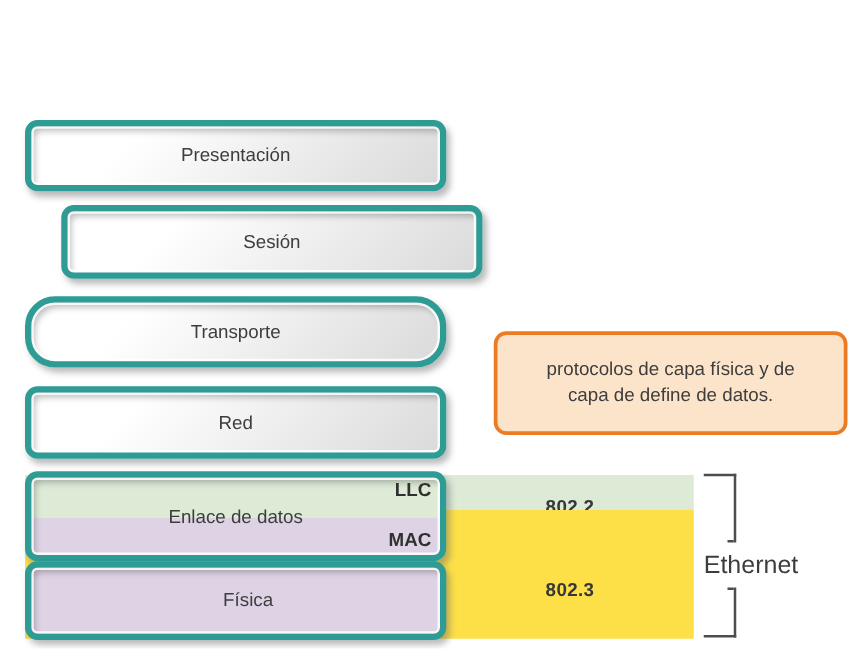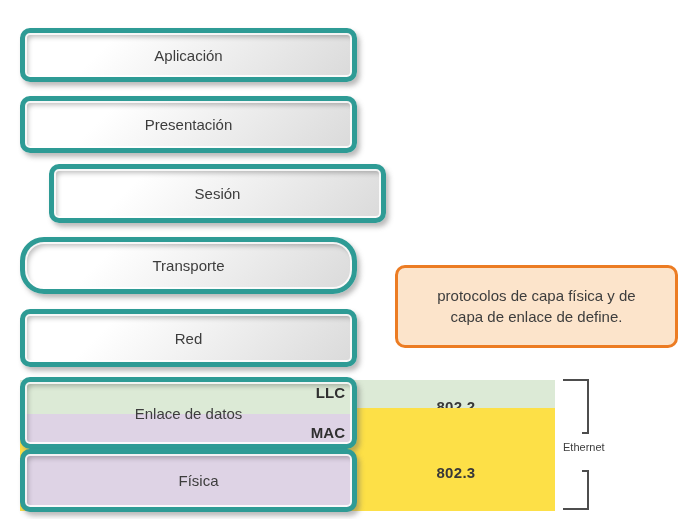--- a/index.html
+++ b/index.html
@@ -65,39 +65,36 @@
     content:"";position:absolute;right:0;bottom:0;width:5px;height:2px;background:#4d4d4d;
   }
   .bracket-lower{
     position:absolute;left:563px;top:470px;width:24px;height:38px;
     border-bottom:2px solid #4d4d4d;border-right:2px solid #4d4d4d;
   }
   .bracket-lower::before{
     content:"";position:absolute;right:0;top:0;width:5px;height:2px;background:#4d4d4d;
   }
   .bracket-label{
-    position:absolute;left:561px;top:441px;font-size:11px;color:#3d3d3d;
+    position:absolute;left:561px;top:441px;font-size:20px;color:#3d3d3d;
     background:#ffffff;padding:0 2px;
   }
 </style>
 </head>
 <body>
 
 <div class="stage">
 
   <div class="band band-llc">
     <span class="std-label">802.2</span>
   </div>
   <div class="band band-mac">
     <span class="std-label">802.3</span>
   </div>
 
-  <div class="layer l0">
-    <span class="layer-label">Aplicación</span>
-  </div>
   <div class="layer l1">
     <span class="layer-label">Presentación</span>
   </div>
   <div class="layer l2">
     <span class="layer-label">Sesión</span>
   </div>
   <div class="layer l3">
     <span class="layer-label">Transporte</span>
   </div>
   <div class="layer l4">
@@ -107,20 +104,20 @@
     <span class="layer-label">Enlace de datos</span>
     <span class="sub sub-llc">LLC</span>
     <span class="sub sub-mac">MAC</span>
   </div>
   <div class="layer l6 layer-fisica">
     <span class="layer-label">Física</span>
   </div>
 
   <div class="callout">
     <div>protocolos de capa física y de</div>
-    <div>capa de enlace de define.</div>
+    <div>capa de define de datos.</div>
   </div>
 
   <div class="bracket-upper"></div>
   <div class="bracket-lower"></div>
   <span class="bracket-label">Ethernet</span>
 
 </div>
 
 </body></html>

